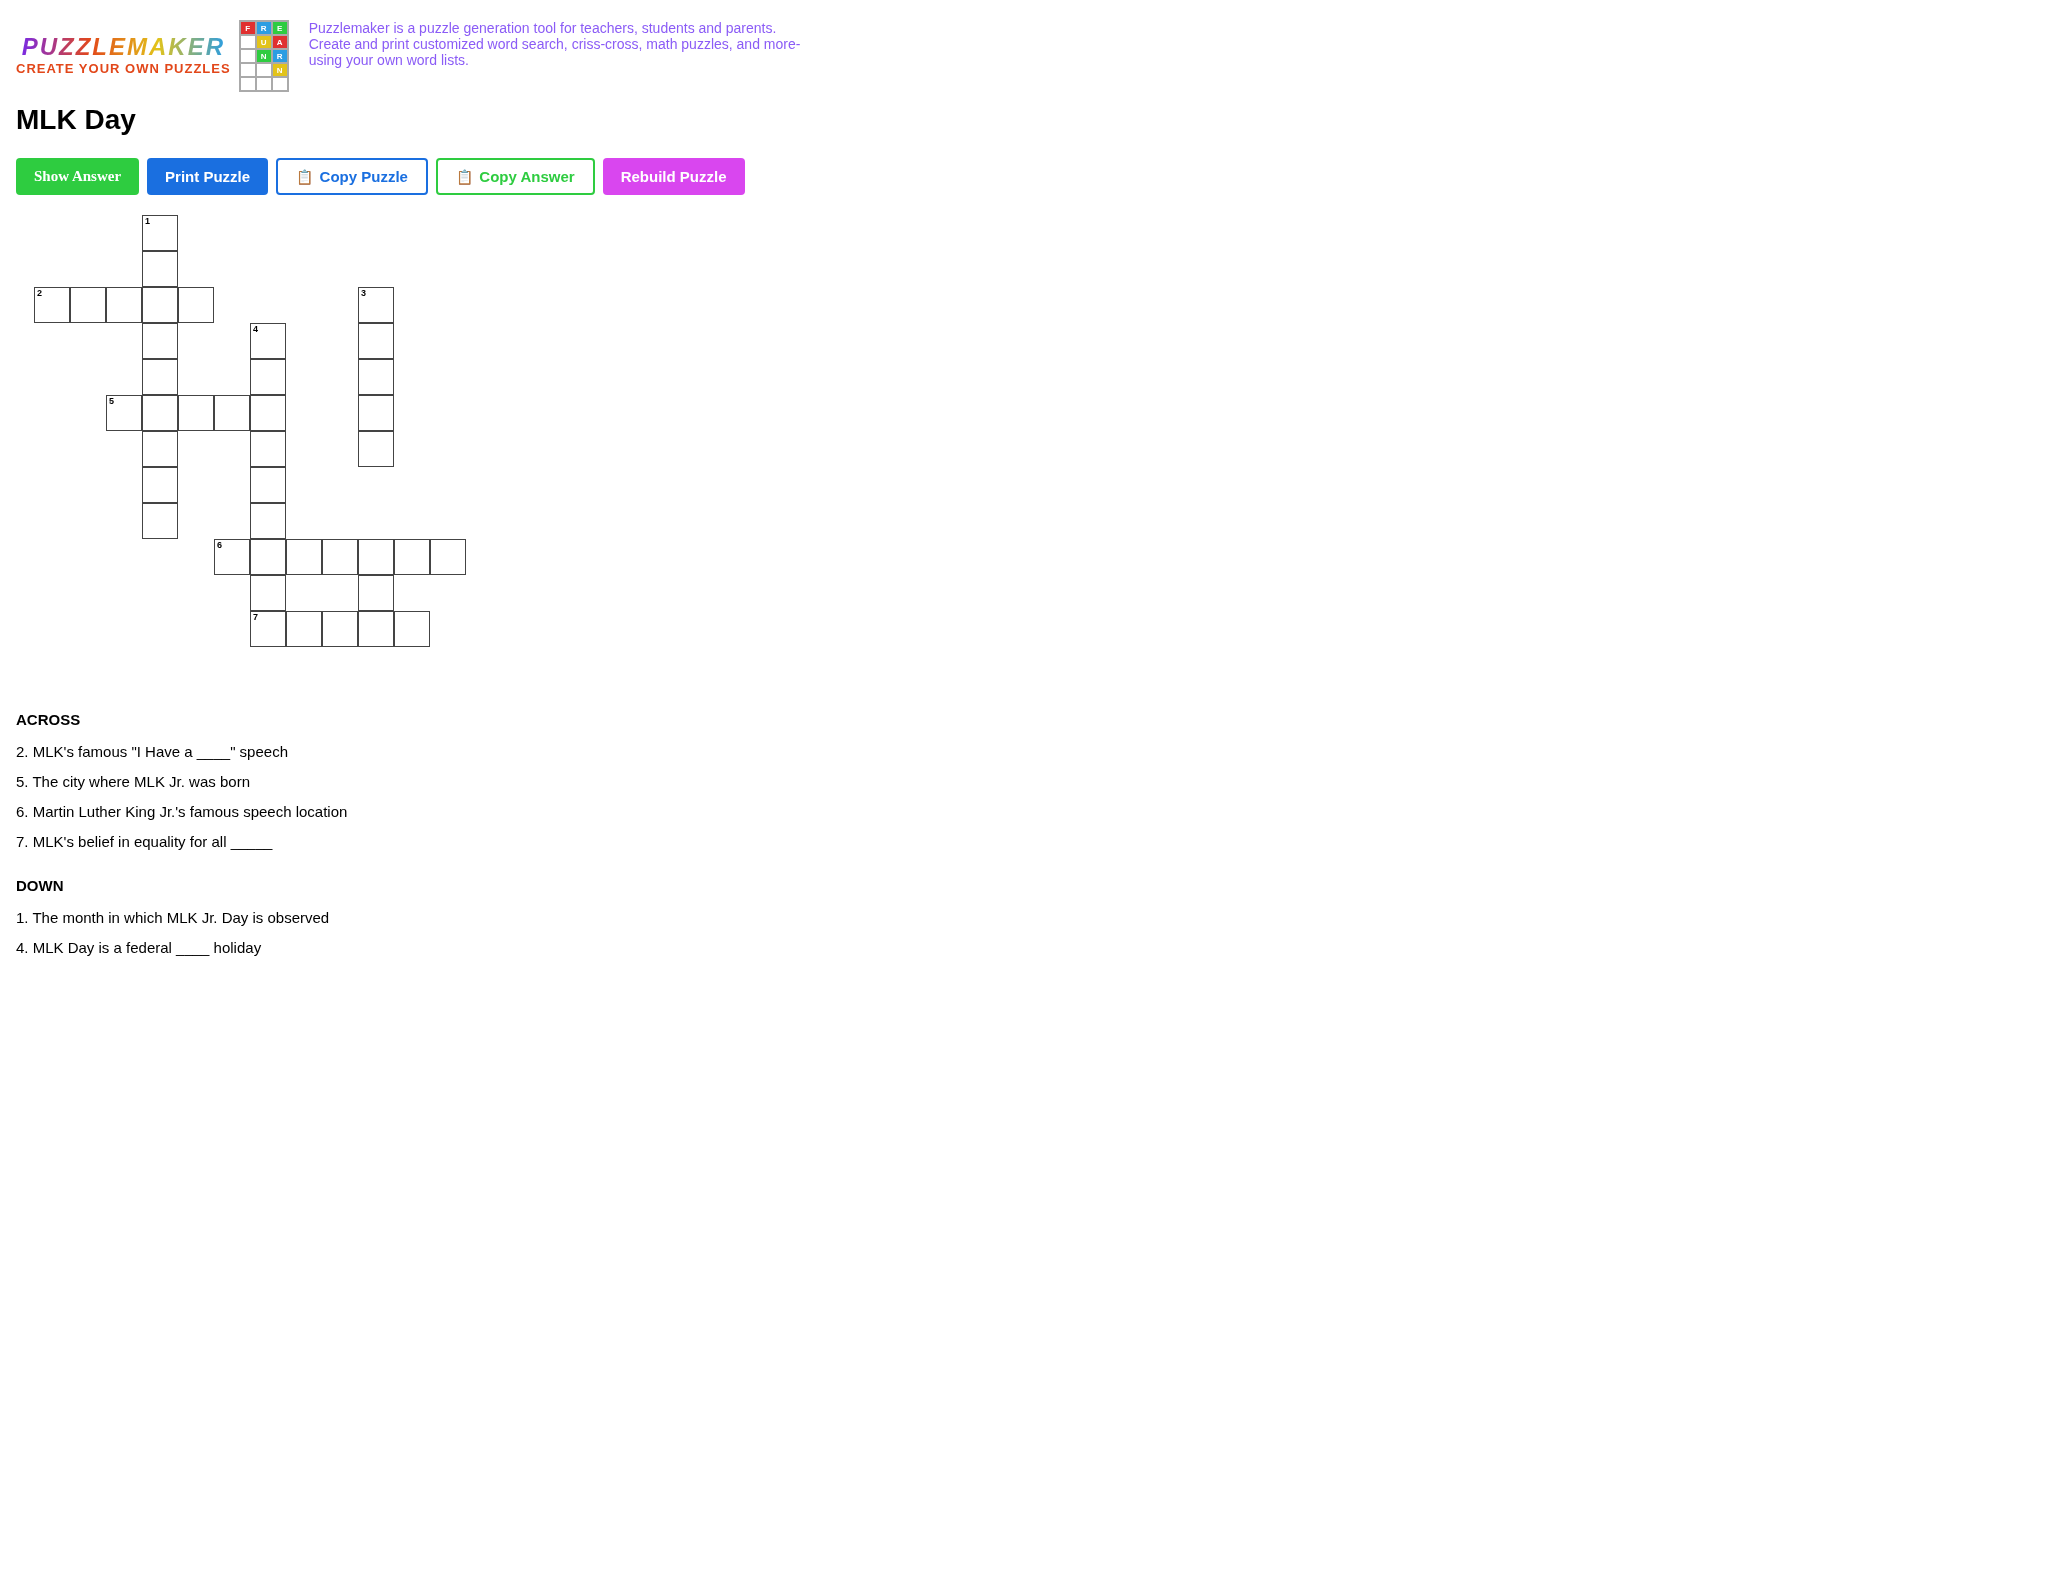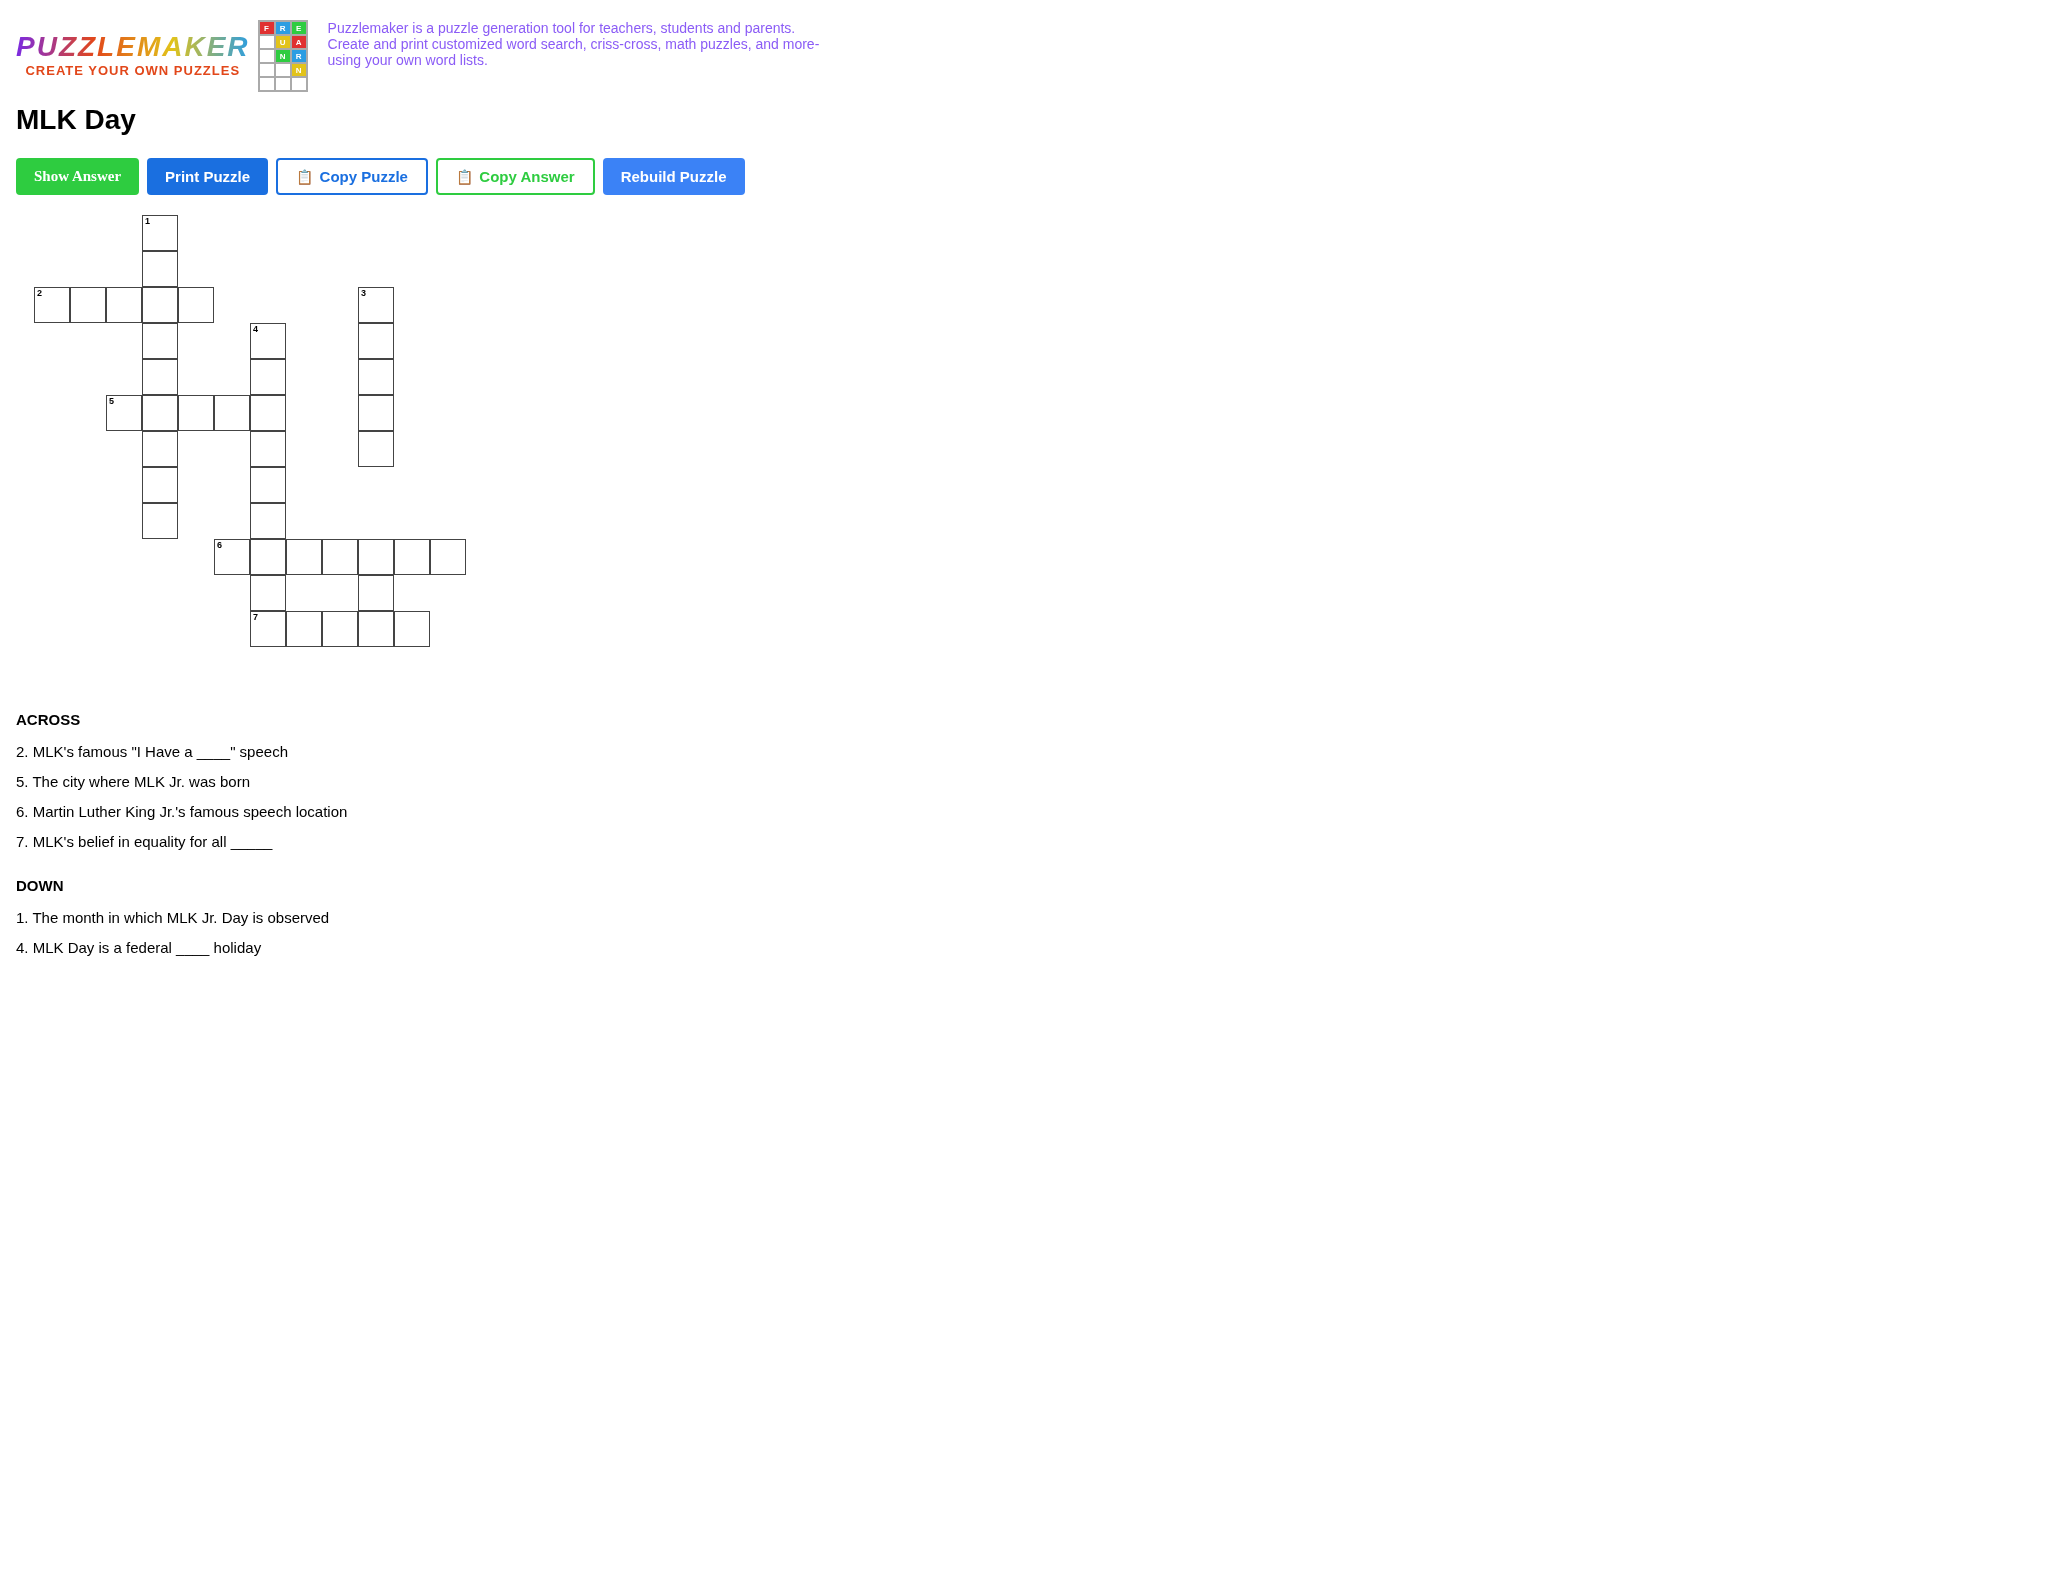--- a/index.html
+++ b/index.html
@@ -1,33 +1,33 @@
 <!DOCTYPE html>
 <html><head>
   <meta charset="utf-8">
   <style>
     * { box-sizing: border-box; margin: 0; padding: 0; }
     body { font-family: Arial, sans-serif; background: #fff; color: #000; padding: 16px; }
 
     .header { display: flex; align-items: flex-start; gap: 20px; margin-bottom: 12px; }
     .logo-area { display: flex; flex-direction: column; align-items: center; }
-    .logo-title { font-size: 28px; font-weight: 900; font-style: italic; background: linear-gradient(90deg, #7b2be2, #e2471a, #e2c31a, #2b9de2); -webkit-background-clip: text; -webkit-text-fill-color: transparent; letter-spacing: 2px; }
+    .logo-title { font-size: 24px; font-weight: 900; font-style: italic; background: linear-gradient(90deg, #7b2be2, #e2471a, #e2c31a, #2b9de2); -webkit-background-clip: text; -webkit-text-fill-color: transparent; letter-spacing: 2px; }
     .logo-subtitle { font-size: 13px; color: #e2471a; font-weight: bold; letter-spacing: 1px; text-align: left; }
     .logo-and-grid { display: flex; align-items: center; }
     .header-desc { font-size: 14px; color: #8b5cf6; max-width: 500px; padding-top: 4px; }
 
     .page-title { font-size: 28px; font-weight: bold; margin-bottom: 22px; }
 
     .toolbar { display: flex; gap: 8px; margin-bottom: 20px; flex-wrap: wrap; }
     .btn { padding: 8px 18px; font-size: 15px; font-weight: bold; border: none; border-radius: 4px; cursor: pointer; display: flex; align-items: center; gap: 6px; }
     .btn-green { background: #2ecc40; color: #fff; font-family: Liberation Serif, serif; }
     .btn-blue-dark { background: #1a6fe0; color: #fff; }
     .btn-blue-light { background: #fff; color: #1a6fe0; border: 2px solid #1a6fe0; }
     .btn-green-outline { background: #fff; color: #2ecc40; border: 2px solid #2ecc40; }
-    .btn-red { background: #3b82f6; color: #fff; text-align: right; }
+    .btn-red { background: #d946ef; color: #fff; text-align: right; }
 
     .puzzle-area { margin-bottom: 30px; position: relative; }
 
     
     .crossword-container { position: relative; width: 640px; height: 460px; }
 
     .clues { margin-top: 24px; font-size: 15px; line-height: 2; }
     .clues-section { margin-bottom: 14px; }
     .clues-heading { font-weight: bold; font-size: 15px; margin-bottom: 2px; }
   </style>

